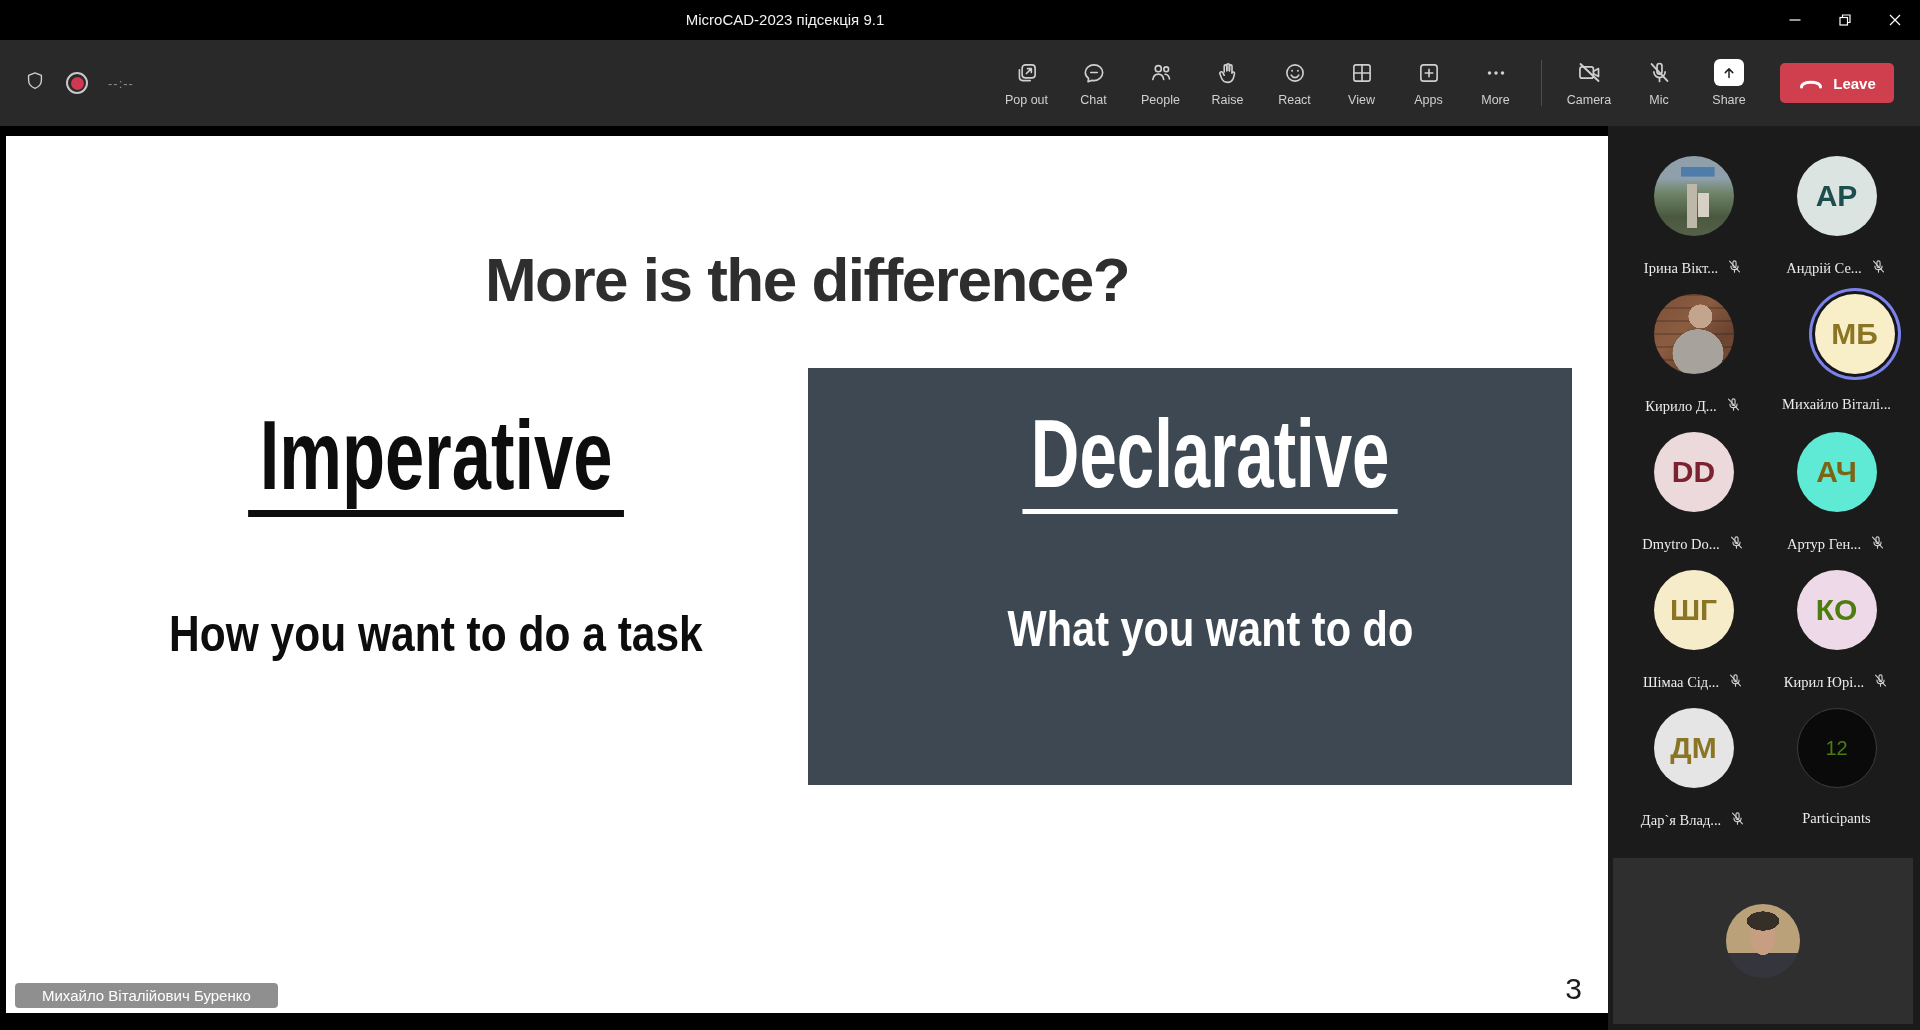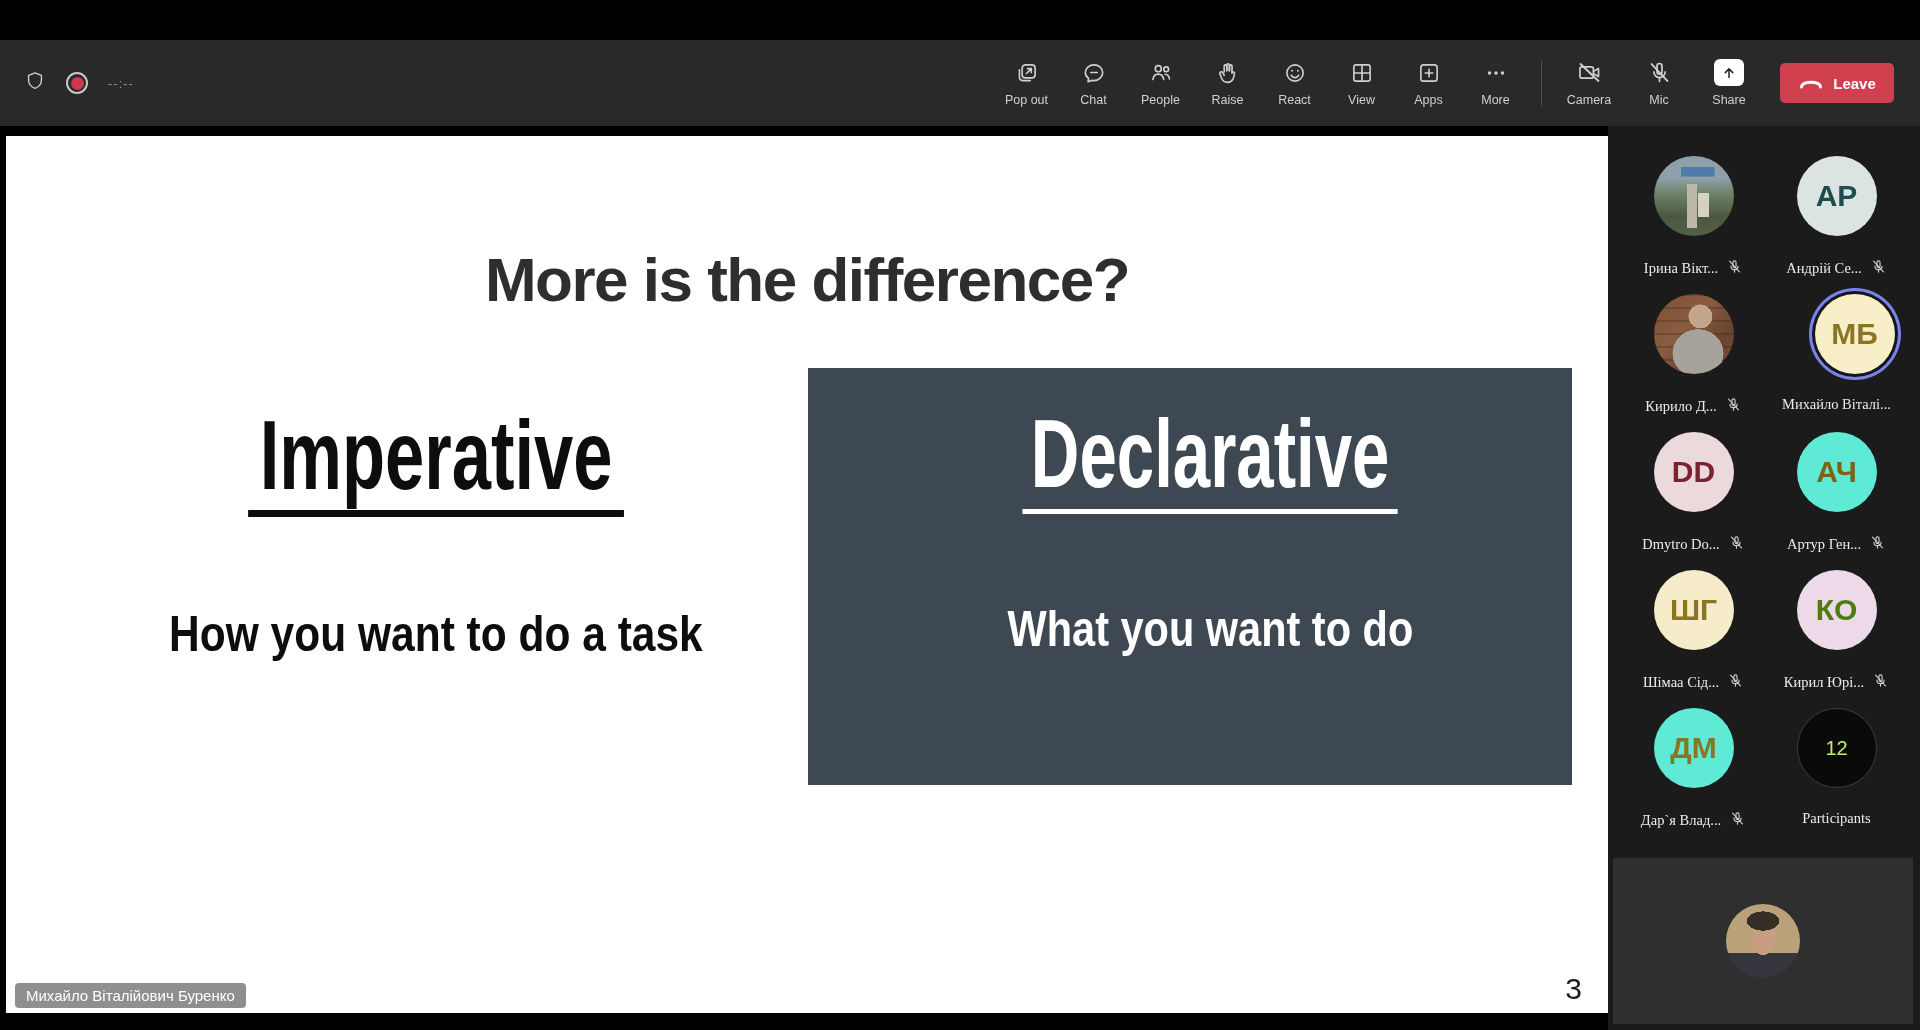--- a/index.html
+++ b/index.html
@@ -48,21 +48,21 @@
   .imp-heading { font-size:98px; line-height:1.06; color:#0d0d0d; transform:scaleX(0.72);
                  border-bottom:7px solid #0d0d0d; padding:0 16px 2px; }
   .left-sub { margin-top:88px; font-size:50px; color:#0d0d0d; transform:scaleX(0.85); }
   .dark-box { position:absolute; left:802px; top:232px; width:764px; height:417px;
               display:flex; flex-direction:column; align-items:center;padding-left:41px; }
   .dec-heading { margin-top:36px; font-size:96px; line-height:1.05; color:#fff; transform:scaleX(0.70);
                  border-bottom:5px solid #fff; padding:0 12px 4px; }
   .dec-sub { margin-top:86px; font-size:50px; color:#fff; transform:scaleX(0.83); }
   .page-num { position:absolute; right:26px; top:836px; font-size:30px; color:#1c1c1c; }
   .presenter-tooltip { position:absolute; left:9px; bottom:5px; background:#8f8f8f; color:#fff;
-                       font-size:15px; padding:4px 11px; border-radius:4px; white-space:nowrap; }
+                       font-size:15px; padding:4px 27px; border-radius:4px; white-space:nowrap; }
 
   
   .panel { position:absolute; left:1608px; top:126px; width:312px; height:904px; background:#1b1b1b; }
   .pgrid { position:absolute; left:14px; top:30px; display:grid;
            grid-template-columns:143px 143px; grid-auto-rows:138px; }
   .ptile { display:flex; flex-direction:column; align-items:center; cursor:pointer; }
   .avatar { width:80px; height:80px; border-radius:50%; display:flex; align-items:center;
             justify-content:center; font-size:30px; font-weight:bold; overflow:hidden; }
   .avatar.ring { box-shadow:0 0 0 3px #15151b, 0 0 0 6px #7b83eb; }
   .counter-avatar { background:#0a0a0a; border:1px solid #3c3c3c; font-size:20px; font-weight:normal; }
@@ -87,20 +87,41 @@
   .photo-self { background:
       radial-gradient(ellipse 22% 13% at 50% 23%, #352f28 0 99%, transparent 100%),
       radial-gradient(ellipse 17% 26% at 50% 43%, #c79e82 0 99%, transparent 100%),
       linear-gradient(180deg,#baa179 0 66%, #34353d 66% 100%); }
 </style>
 </head>
 <body>
 
 <div id="root">
 
+  <div class="titlebar">
+    <div class="title-text">MicroCAD-2023 підсекція 9.1</div>
+    <div class="win-controls">
+      <button class="win-btn">
+        <svg width="16" height="16" viewBox="0 0 16 16">
+            <path d="M2.5 8 H13.5" stroke-width="1.2"></path>
+          </svg>
+      </button>
+      <button class="win-btn">
+        <svg width="16" height="16" viewBox="0 0 16 16" fill="none">
+            <rect x="3" y="5.5" width="7.5" height="7.5" stroke-width="1.2"></rect>
+            <path d="M5.5 5.5 V3 H13 V10.5 H10.5" stroke-width="1.2"></path>
+          </svg>
+      </button>
+      <button class="win-btn">
+        <svg width="16" height="16" viewBox="0 0 16 16">
+            <path d="M3 3 L13 13 M13 3 L3 13" stroke-width="1.2"></path>
+          </svg>
+      </button>
+    </div>
+  </div>
 
   <div class="toolbar">
     <div class="left-cluster">
       <span>
         <svg width="22" height="24" viewBox="0 0 24 24" fill="none" stroke="#cfcfcf" stroke-width="1.5" stroke-linejoin="round">
             <path d="M12 3.2 L19 5.8 V10.9 C19 15.5 16 18.5 12 20 C8 18.5 5 15.5 5 10.9 V5.8 Z"></path>
           </svg>
       </span>
       <span class="record-ind">
           <span class="record-dot"></span>
@@ -324,34 +345,34 @@
           <span class="mic-muted"><svg width="17" height="17" viewBox="0 0 24 24">
                 <rect x="9.8" y="4" width="4.4" height="9.5" rx="2.2"></rect>
                 <path d="M7 11.5 A5 5 0 0 0 17 11.5"></path>
                 <path d="M12 16.5 V20"></path>
                 <path d="M5 4.5 L19 19.5"></path>
               </svg></span>
           </div>
       </div>
 
       <div class="ptile">
-        <div class="avatar" style="background: #5eead4; color: rgb(138, 117, 36);">ДМ</div>
+        <div class="avatar" style="background: #e5e5e5; color: rgb(138, 117, 36);">ДМ</div>
         <div class="name-row">
             <span class="pname">Дар`я Влад...</span>
           <span class="mic-muted"><svg width="17" height="17" viewBox="0 0 24 24">
                 <rect x="9.8" y="4" width="4.4" height="9.5" rx="2.2"></rect>
                 <path d="M7 11.5 A5 5 0 0 0 17 11.5"></path>
                 <path d="M12 16.5 V20"></path>
                 <path d="M5 4.5 L19 19.5"></path>
               </svg></span>
           </div>
       </div>
 
       <div class="ptile">
-        <div class="avatar counter-avatar" style="color: #bef264;">12</div>
+        <div class="avatar counter-avatar" style="color: #4d7c0f;">12</div>
         <div class="name-row">
             <span class="pname">Participants</span>
           </div>
       </div>
 
     </div>
 
     <div class="self-tile">
       <div class="self-avatar photo-self"></div>
     </div>

